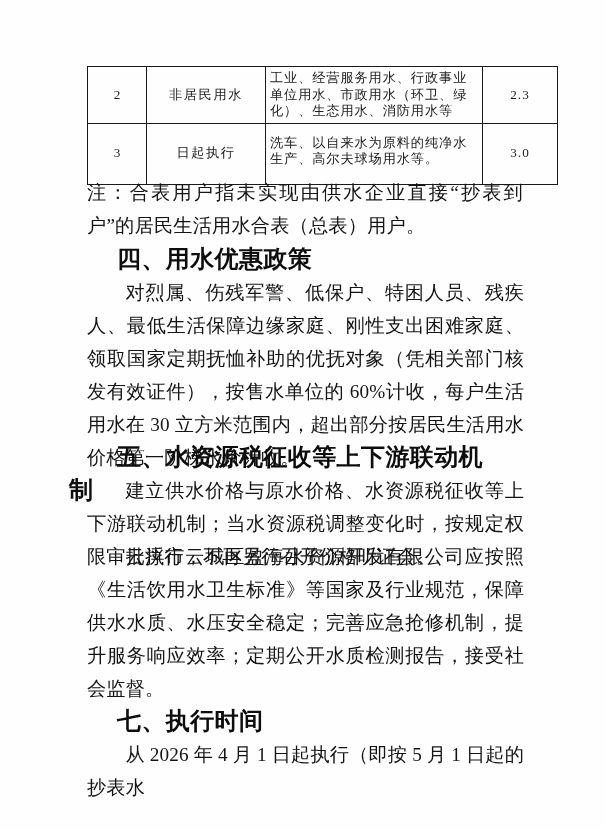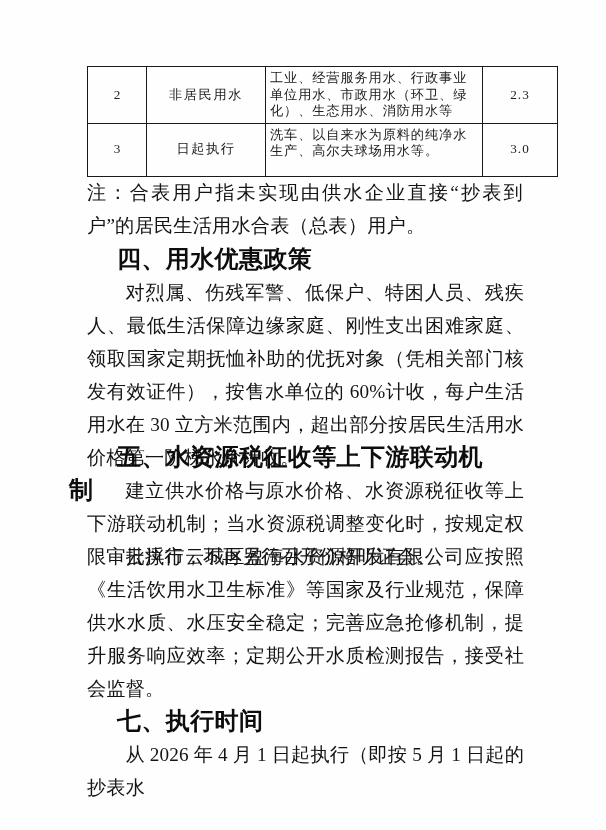--- a/index.html
+++ b/index.html
@@ -43,21 +43,21 @@
     padding: 3px 4px;
     vertical-align: middle;
   }
   .col-no    { width: 50px;  text-align: center; }
   .col-cat   { width: 110px; text-align: center; letter-spacing: 1.6px; }
   .col-desc  { width: 208px; text-align: left; letter-spacing: 0.9px; padding-left: 6px; }
   .col-price { width: 66px;  text-align: center; letter-spacing: 1px; }
 
   .row-2 td { height: 42px; }
   .row-3 td { height: 46px; }
-  .row-3 .col-desc { vertical-align: top; padding-top: 3px; }
+  .row-3 .col-desc { vertical-align: top; padding-top: 11px; }
 
   
   .note {
     position: absolute;
     left: 87px;
     top: 176px;
     width: 436px;
     font-size: 19.2px;
     line-height: 33px;
     letter-spacing: 0.2px;

